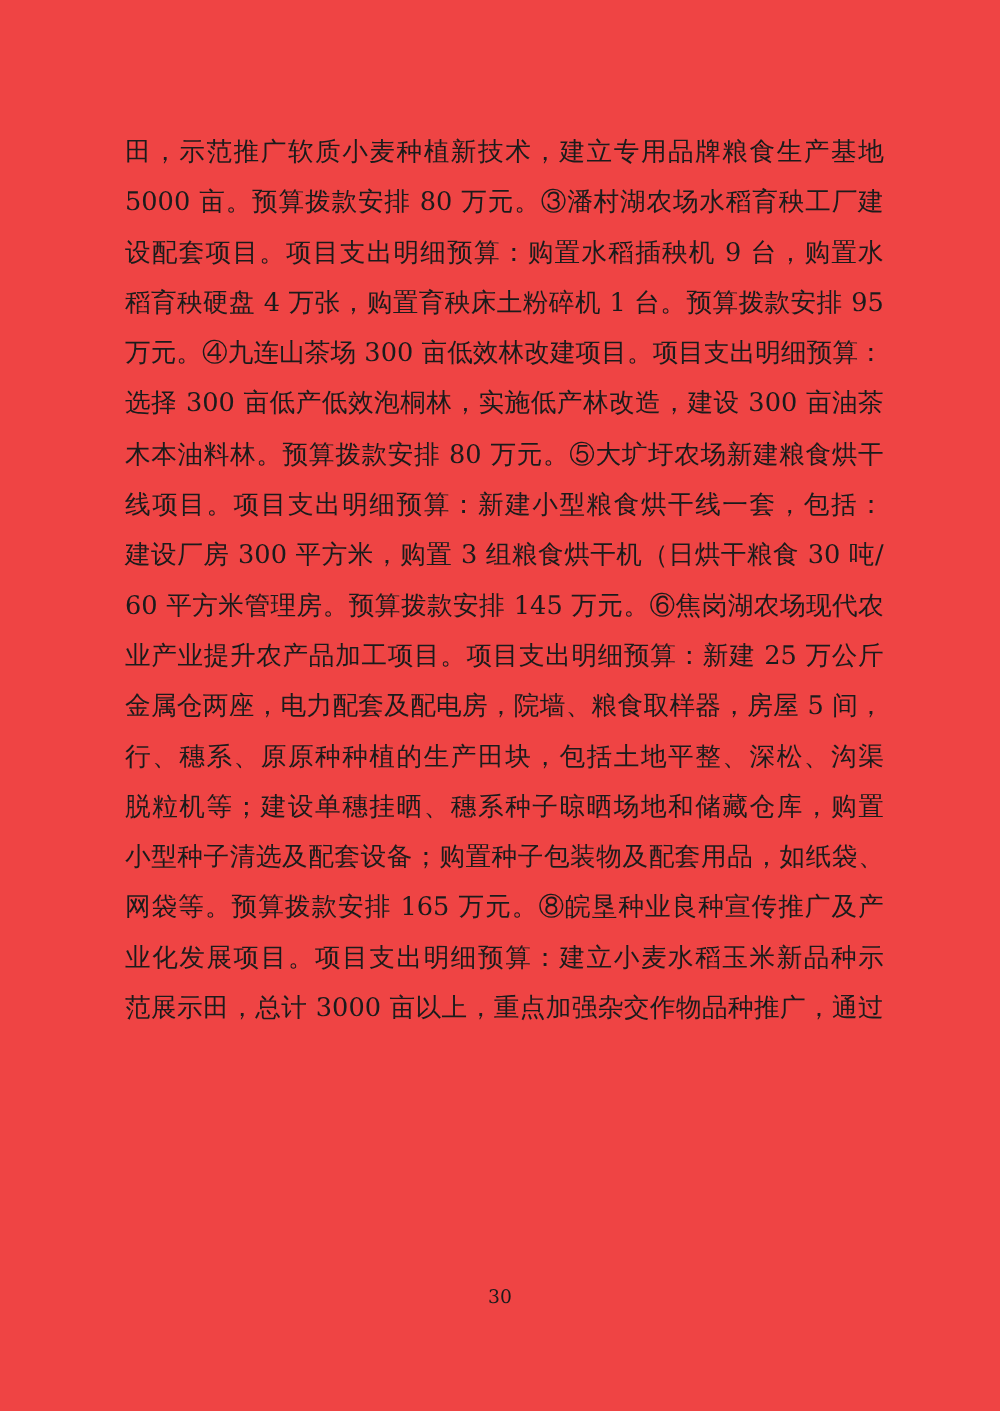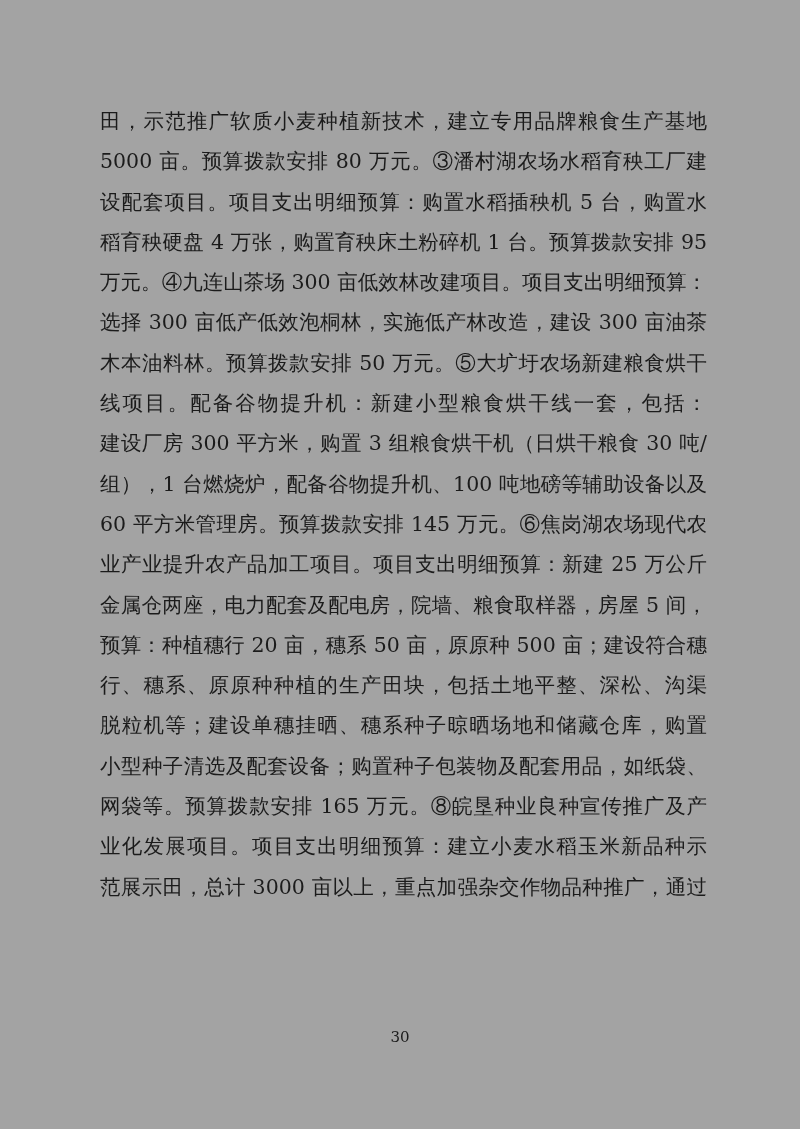--- a/index.html
+++ b/index.html
@@ -10,21 +10,21 @@
     width: 800px;
     height: 1129px;
     background: #ffffff;
     position: relative;
     overflow: hidden;
     font-family: "DejaVu Serif", "Liberation Serif", serif;
   }
   .page {
     position: absolute;
     inset: 0;
-    background: #a3a3a3;
+    background: #ef4444;
   }
   .text-block {
     position: absolute;
     left: 100px;
     top: 101px;
     width: 607px;
     color: #1b1b1b;
     font-size: 20.5px;
     line-height: 40.3px;
   }
@@ -46,32 +46,30 @@
     color: #1b1b1b;
   }
 </style>
 </head>
 <body>
 
 <div class="page">
   <div class="text-block">
     <div class="line">田，示范推广软质小麦种植新技术，建立专用品牌粮食生产基地</div>
     <div class="line">5000 亩。预算拨款安排 80 万元。③潘村湖农场水稻育秧工厂建</div>
-    <div class="line">设配套项目。项目支出明细预算：购置水稻插秧机 5 台，购置水</div>
+    <div class="line">设配套项目。项目支出明细预算：购置水稻插秧机 9 台，购置水</div>
     <div class="line">稻育秧硬盘 4 万张，购置育秧床土粉碎机 1 台。预算拨款安排 95</div>
     <div class="line">万元。④九连山茶场 300 亩低效林改建项目。项目支出明细预算：</div>
     <div class="line">选择 300 亩低产低效泡桐林，实施低产林改造，建设 300 亩油茶</div>
-    <div class="line">木本油料林。预算拨款安排 50 万元。⑤大圹圩农场新建粮食烘干</div>
-    <div class="line">线项目。配备谷物提升机：新建小型粮食烘干线一套，包括：</div>
+    <div class="line">木本油料林。预算拨款安排 80 万元。⑤大圹圩农场新建粮食烘干</div>
+    <div class="line">线项目。项目支出明细预算：新建小型粮食烘干线一套，包括：</div>
     <div class="line">建设厂房 300 平方米，购置 3 组粮食烘干机（日烘干粮食 30 吨/</div>
-    <div class="line">组），1 台燃烧炉，配备谷物提升机、100 吨地磅等辅助设备以及</div>
     <div class="line">60 平方米管理房。预算拨款安排 145 万元。⑥焦岗湖农场现代农</div>
     <div class="line">业产业提升农产品加工项目。项目支出明细预算：新建 25 万公斤</div>
     <div class="line">金属仓两座，电力配套及配电房，院墙、粮食取样器，房屋 5 间，</div>
-    <div class="line">预算：种植穗行 20 亩，穗系 50 亩，原原种 500 亩；建设符合穗</div>
     <div class="line">行、穗系、原原种种植的生产田块，包括土地平整、深松、沟渠</div>
     <div class="line">脱粒机等；建设单穗挂晒、穗系种子晾晒场地和储藏仓库，购置</div>
     <div class="line">小型种子清选及配套设备；购置种子包装物及配套用品，如纸袋、</div>
     <div class="line">网袋等。预算拨款安排 165 万元。⑧皖垦种业良种宣传推广及产</div>
     <div class="line">业化发展项目。项目支出明细预算：建立小麦水稻玉米新品种示</div>
     <div class="line">范展示田，总计 3000 亩以上，重点加强杂交作物品种推广，通过</div>
   </div>
   <div class="page-number">30</div>
 </div>
 

